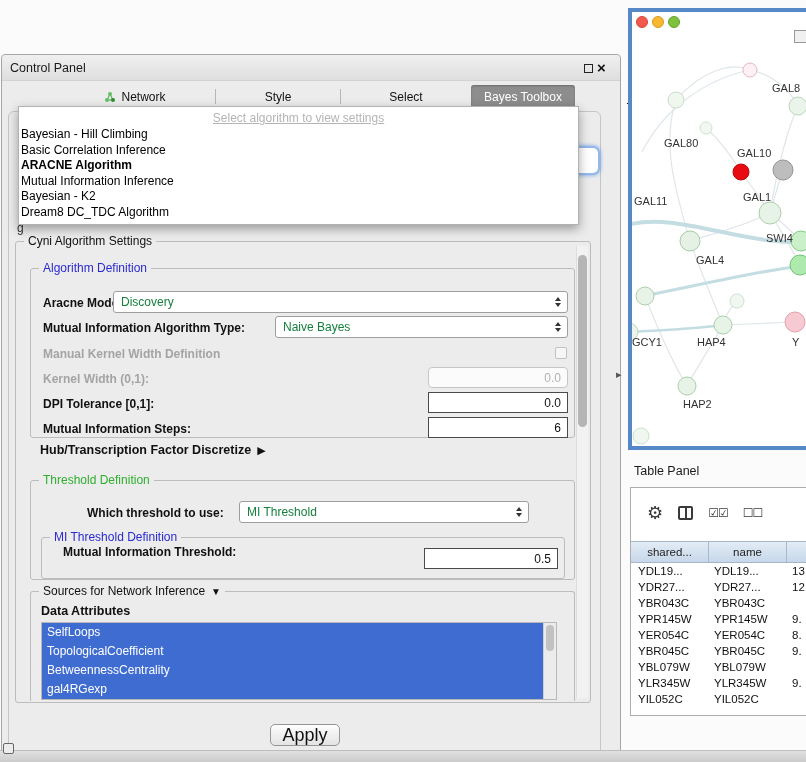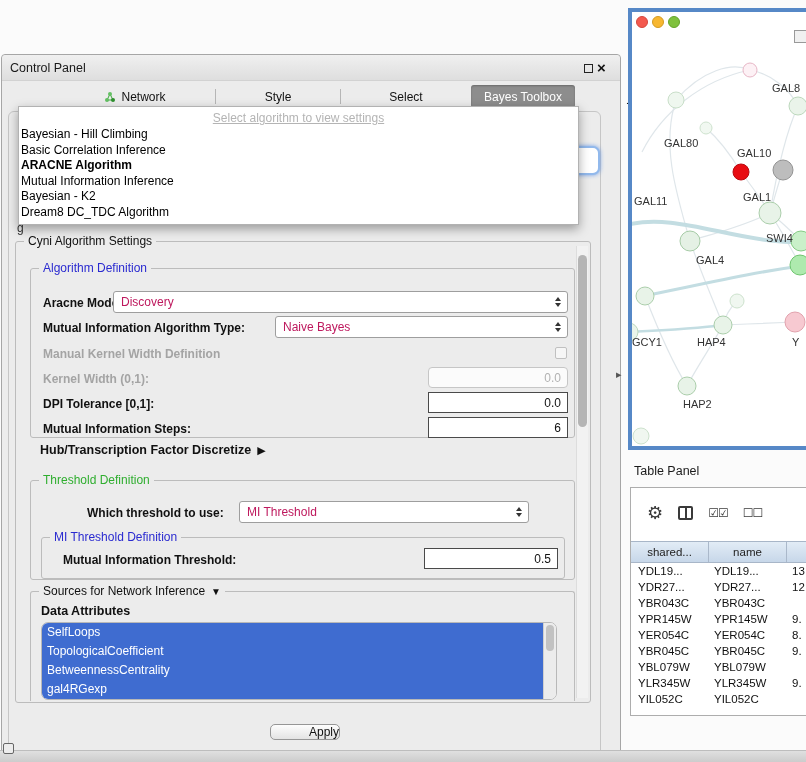--- a/index.html
+++ b/index.html
@@ -24,37 +24,37 @@
   .popup .item.b{font-weight:bold;}
   .frag{position:absolute;left:15px;top:166px;font-size:12px;color:#333;z-index:5;}
   .focus-frag{position:absolute;left:558px;top:91px;width:40px;height:29px;background:#fff;border:2px solid #92b9ec;border-radius:7px;box-shadow:0 0 4px rgba(100,150,230,.9);z-index:10;}
   
   .group{position:absolute;border:1px solid #bcbcbc;border-radius:3px;}
   .gtitle{position:absolute;top:-8px;left:8px;background:#ececec;padding:0 4px;font-size:12px;color:#111;white-space:nowrap;}
   .gtitle.blue{color:#2a2ad0;}
   .gtitle.green{color:#2fae2f;}
   .lbl{position:absolute;font-size:12px;font-weight:bold;color:#111;white-space:nowrap;}
   .lbl.dis{color:#a4a4a4;}
-  .combo{position:absolute;background:#fff;border:1px solid #9e9e9e;border-radius:3px;display:flex;align-items:center;font-size:12px;color:#be185d;}
+  .combo{position:absolute;background:#fff;border:1px solid #9e9e9e;border-radius:3px;display:flex;align-items:center;font-size:12px;color:#15803d;}
   .combo .val{flex:1;padding-left:7px;}
   .combo .arr{width:15px;display:flex;flex-direction:column;align-items:center;justify-content:center;gap:2px;margin-right:2px;}
   .tri-up{width:0;height:0;border-left:3.5px solid transparent;border-right:3.5px solid transparent;border-bottom:4.5px solid #333;}
   .tri-dn{width:0;height:0;border-left:3.5px solid transparent;border-right:3.5px solid transparent;border-top:4.5px solid #333;}
   .field{position:absolute;background:#fff;border:1px solid #4a4a4a;font-size:12px;color:#111;display:flex;align-items:center;justify-content:flex-end;padding-right:6px;}
   .field.dis{border:1px solid #c6c6c6;border-radius:4px;color:#b2b2b2;background:#fbfbfb;}
   .chk{position:absolute;width:12px;height:12px;border:1px solid #c0c0c0;background:#f6f6f6;border-radius:2px;}
   .vscroll{position:absolute;right:2px;top:4px;bottom:4px;width:12px;background:#f2f2f2;border-left:1px solid #dddddd;}
   .vthumb{position:absolute;left:1px;width:9px;border-radius:5px;background:#b5b5b5;}
   .collapse-row{position:absolute;display:flex;align-items:center;gap:6px;font-size:12.5px;font-weight:bold;color:#111;}
   .collapse-row .caret{font-size:11px;font-weight:normal;color:#111;}
   .attr-list{position:absolute;background:#fff;border:1px solid #b8b8b8;overflow:hidden;}
   .attr-item{height:19px;line-height:19px;padding-left:5px;background:#3f6cd0;color:#fff;font-size:12px;margin-right:13px;}
   .list-scroll{position:absolute;right:0;top:0;bottom:0;width:13px;background:#ececec;border-left:1px solid #cfcfcf;}
   .list-thumb{position:absolute;left:2px;top:2px;width:8px;height:26px;border-radius:4px;background:#c2c2c2;}
-  .apply-btn{position:absolute;left:268px;top:669px;width:70px;height:16px;border:1px solid #969696;border-radius:5px;background:linear-gradient(#fdfdfd,#e3e3e3);font-size:12px;color:#111;display:flex;align-items:center;justify-content:flex-end;}
+  .apply-btn{position:absolute;left:268px;top:669px;width:70px;height:22px;border:1px solid #969696;border-radius:5px;background:linear-gradient(#fdfdfd,#e3e3e3);font-size:18px;color:#111;display:flex;align-items:center;justify-content:center;}
   .btabs{position:absolute;left:144px;top:702px;height:22px;display:flex;border:1px solid #979797;border-radius:5px;overflow:hidden;font-size:12.5px;}
   .btab{display:flex;align-items:center;justify-content:center;background:linear-gradient(#f5f5f5,#e0e0e0);color:#111;border-left:1px solid #979797;}
   .btab:first-child{border-left:none;}
   .btab.sel{background:#7c7c7c;color:#fff;}
   
   .net-window{position:absolute;left:628px;top:8px;width:200px;height:442px;border:4px solid #5688c7;background:#fff;}
   .light{position:absolute;width:12px;height:12px;border-radius:50%;}
   .corner-box{position:absolute;left:162px;top:18px;width:13px;height:13px;border:1px solid #999;background:#f0f0f0;}
   .net-svg{position:absolute;left:0;top:0;}
   
@@ -178,34 +178,34 @@
       <div class="combo" style="left:208px;top:20px;width:290px;height:22px;">
         <span class="val">MI Threshold</span>
         <span class="arr">
             <span class="tri-up"></span>
             <span class="tri-dn"></span>
           </span>
       </div>
 
       <div class="group" style="left:10px;top:56px;width:524px;height:42px;">
         <span class="gtitle blue">MI Threshold Definition</span>
-        <span class="lbl" style="left:10px;top:15px;padding-left:11px;">Mutual Information Threshold:</span>
+        <span class="lbl" style="left:10px;top:7px;padding-left:11px;">Mutual Information Threshold:</span>
         <div class="field" style="left:382px;top:10px;width:134px;height:21px;">
           <span>0.5</span>
         </div>
       </div>
     </div>
 
     <div class="group" style="left:14px;top:349px;width:545px;height:110px;border-bottom:none;border-radius:3px 3px 0 0;padding-left:37px;">
       <span class="gtitle" style="display:flex;gap:6px;align-items:center;">
         <span>Sources for Network Inference</span>
         <span style="font-size:10px;">▼</span>
       </span>
       <span class="lbl" style="left:10px;top:12px;font-size:12.5px;">Data Attributes</span>
-      <div class="attr-list" style="left:10px;top:30px;width:516px;height:78px;border-radius:7px;">
+      <div class="attr-list" style="left:10px;top:30px;width:516px;height:78px;">
         <div class="attr-item">SelfLoops</div>
         <div class="attr-item">TopologicalCoefficient</div>
         <div class="attr-item">BetweennessCentrality</div>
         <div class="attr-item">gal4RGexp</div>
         <div class="list-scroll">
             <div class="list-thumb"></div>
           </div>
       </div>
     </div>
   </div>

